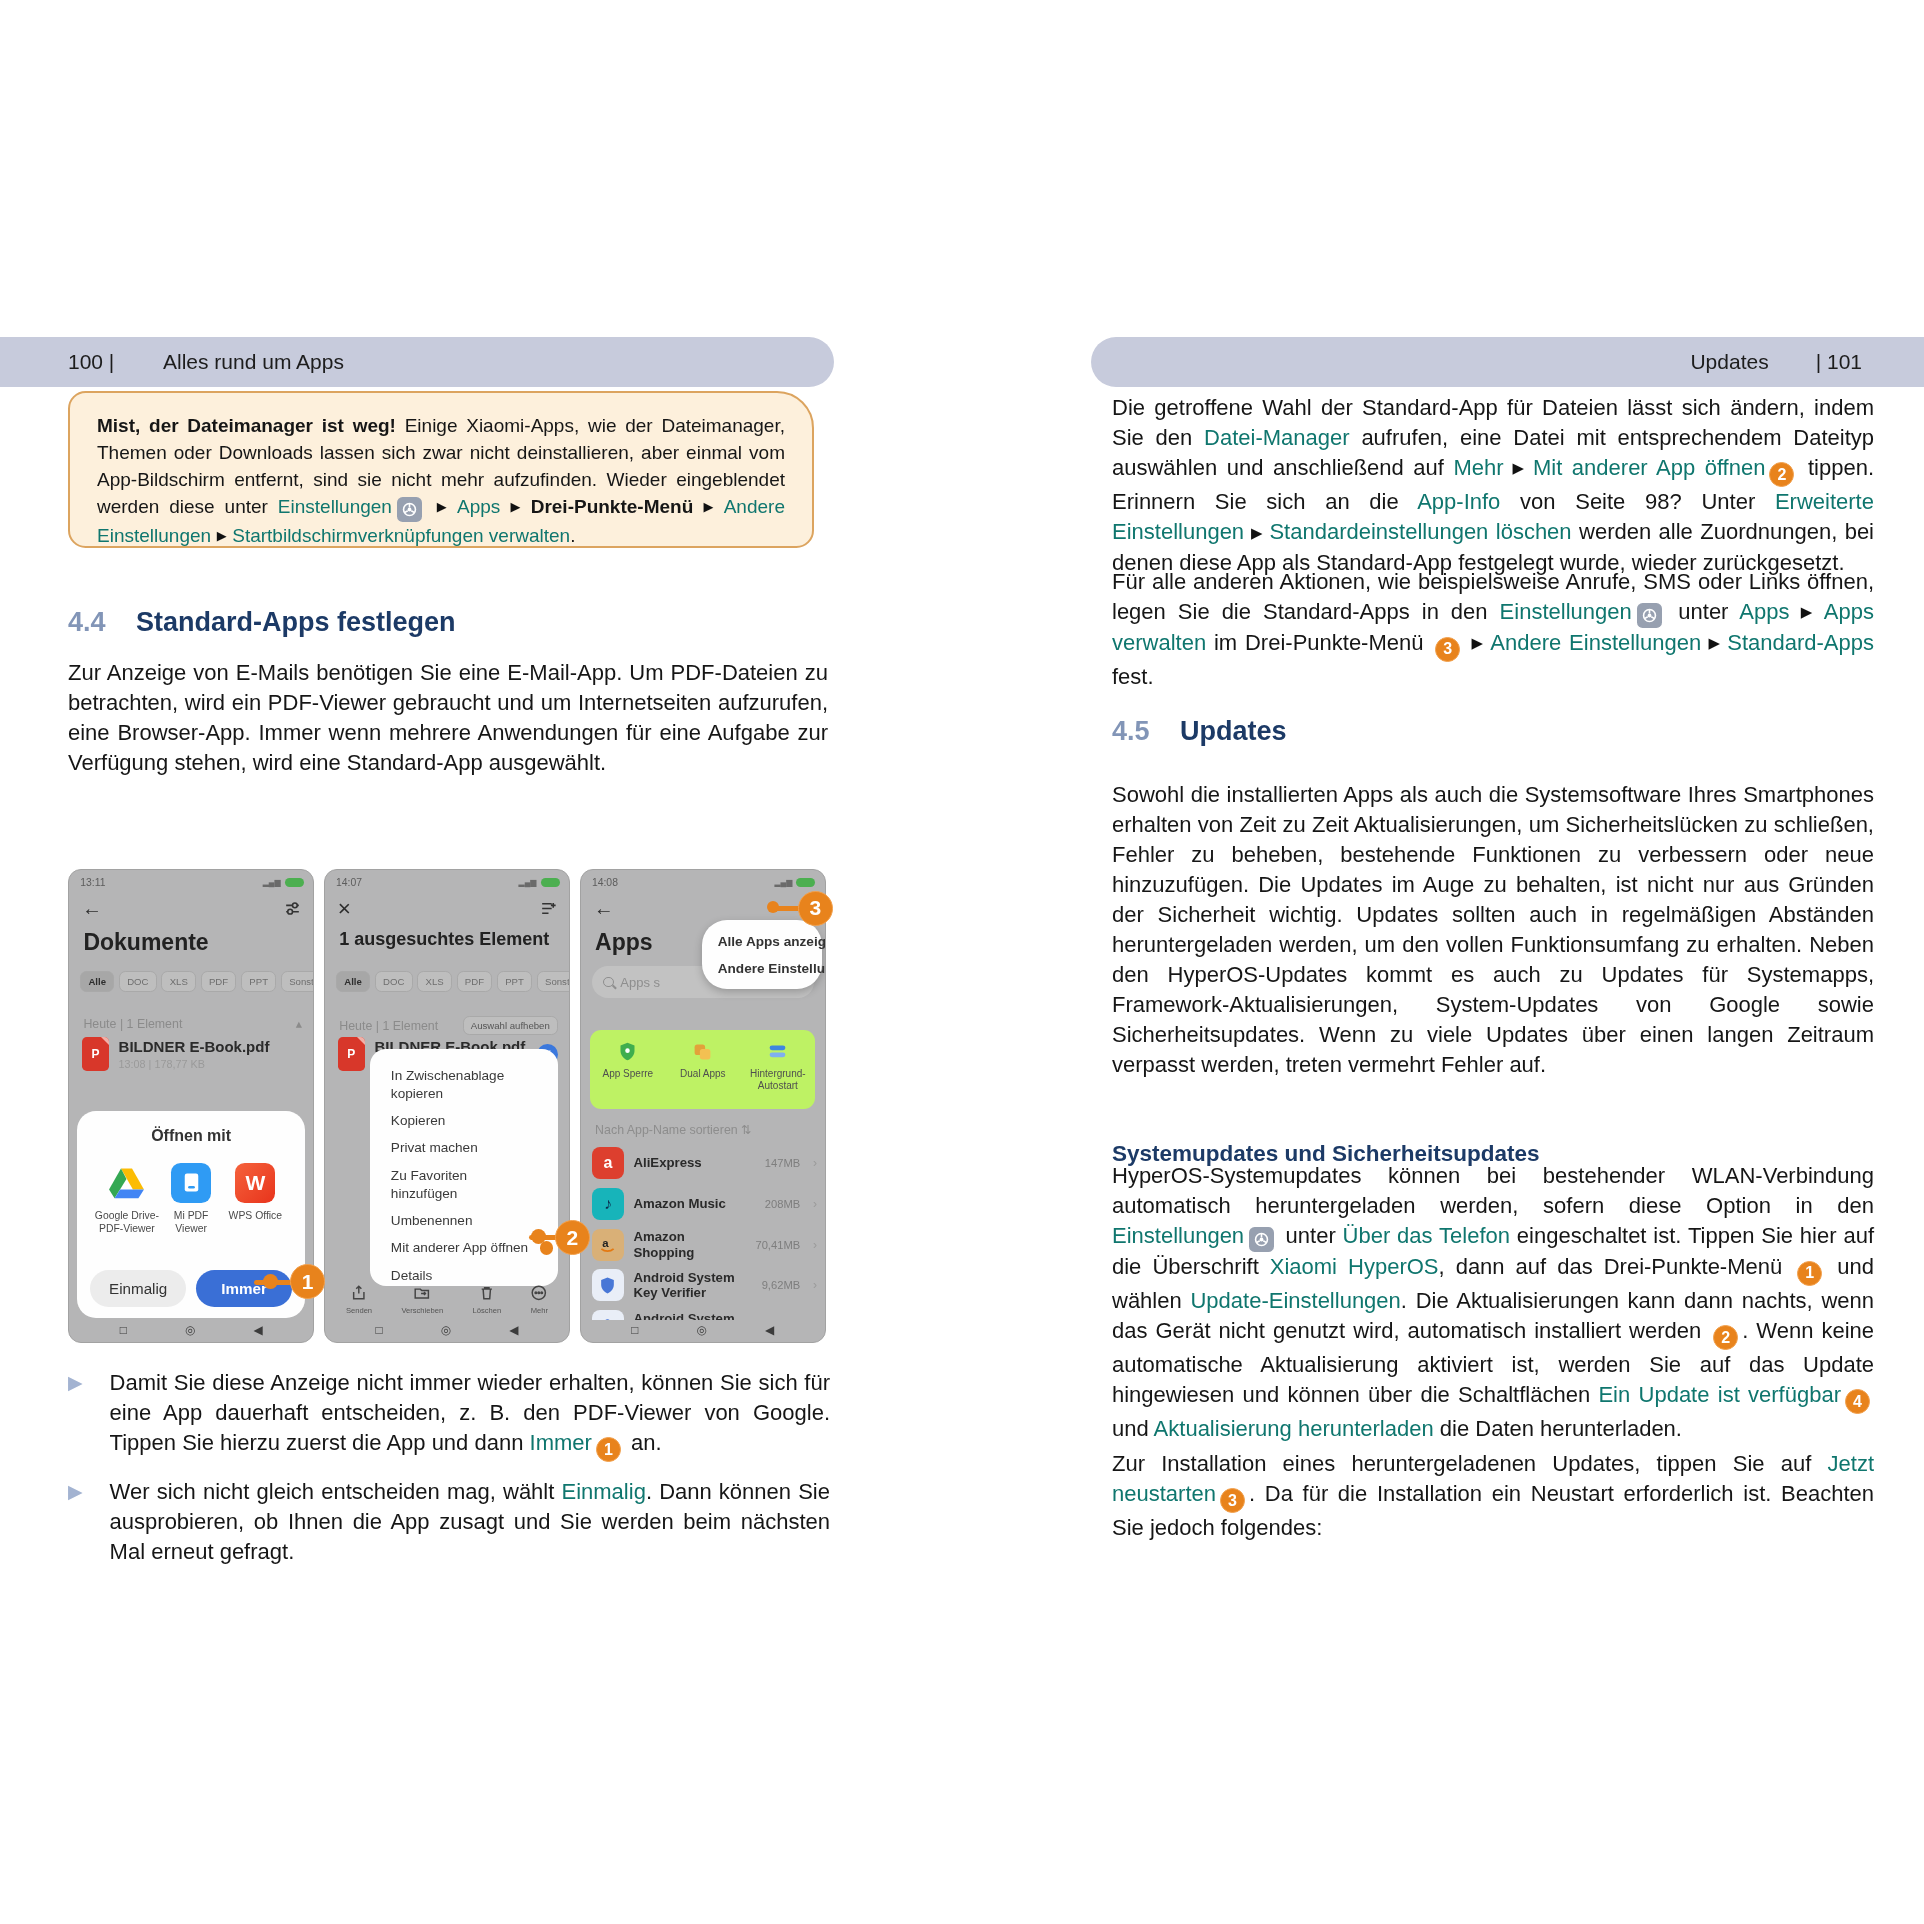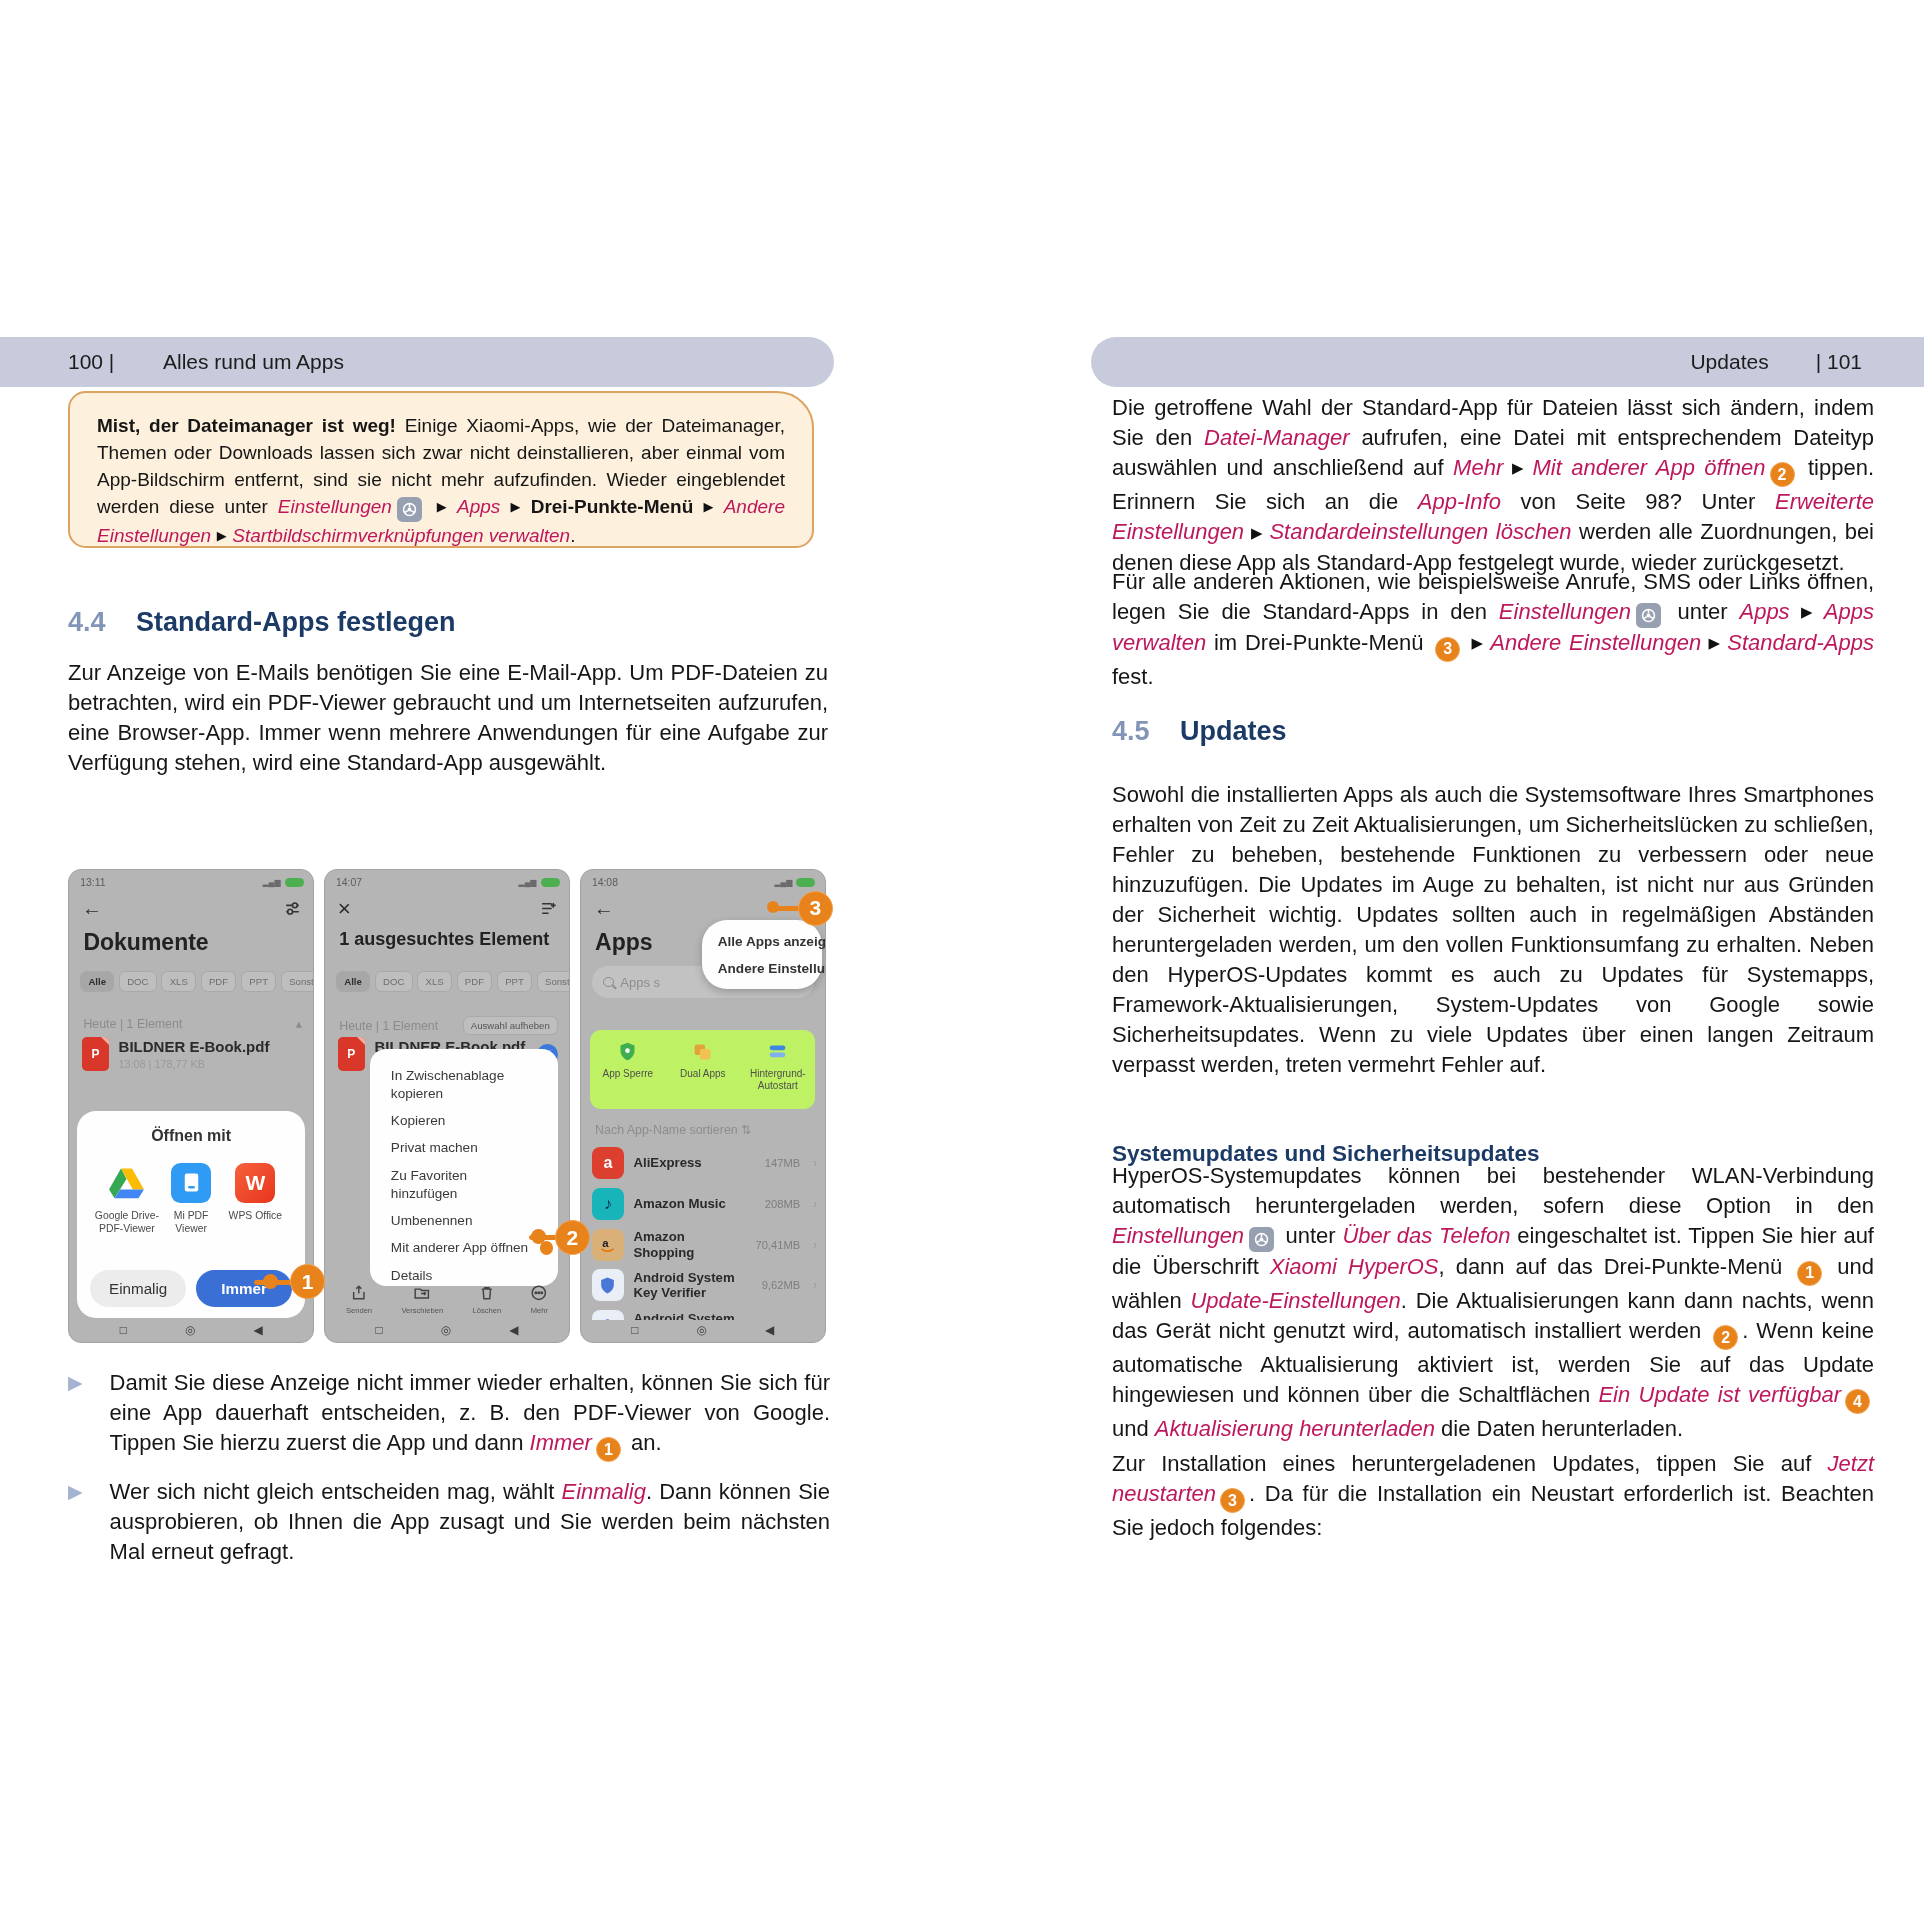--- a/index.html
+++ b/index.html
@@ -27,21 +27,21 @@
   .h2 .num{color:#8295b7;}
   .h2 .t{color:#1c3a66;}
   .h3{position:absolute;font-size:22.5px;font-weight:bold;color:#1c3a66;}
 
   .bullets{position:absolute;left:68px;top:1368px;width:762px;}
   .bullet{display:flex;gap:24px;margin-bottom:15.2px;}
   .bullet .tri{color:#a3b3d1;font-size:19px;line-height:30px;flex:0 0 17.6px;}
   .bullet .btext{flex:1;font-size:22px;line-height:30px;text-align:justify;color:#161616;}
 
   
-  .em{color:#be185d;font-style:italic;}
+  .em{color:#0f766e;}
   .arr{color:#111;font-size:0.68em;margin:0 5.6px;vertical-align:1.6px;}
   .ibadge{display:inline-flex;width:25px;height:25px;border-radius:50%;background:#e8831c;
           color:#fff;font-weight:bold;font-style:normal;font-size:16px;align-items:center;justify-content:center;
           vertical-align:-4.8px;margin:0 4px;border:0.8px solid #f2a14e;box-sizing:border-box;}
   .gear{display:inline-flex;width:25px;height:25px;background:#97a0b0;border-radius:5.6px;
         vertical-align:-5.6px;margin:0 4.8px;align-items:center;justify-content:center;}
   .gear svg{width:19px;height:19px;}
 
   
   .phones{position:absolute;left:68px;top:869px;width:758px;height:474px;display:flex;gap:9.6px;}

